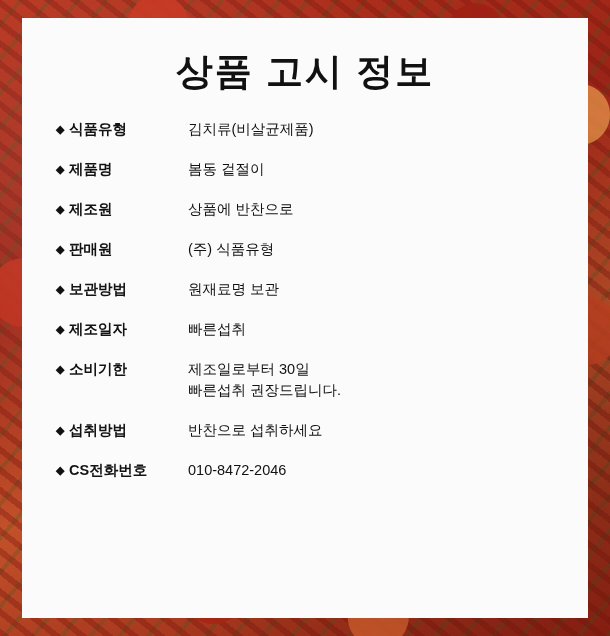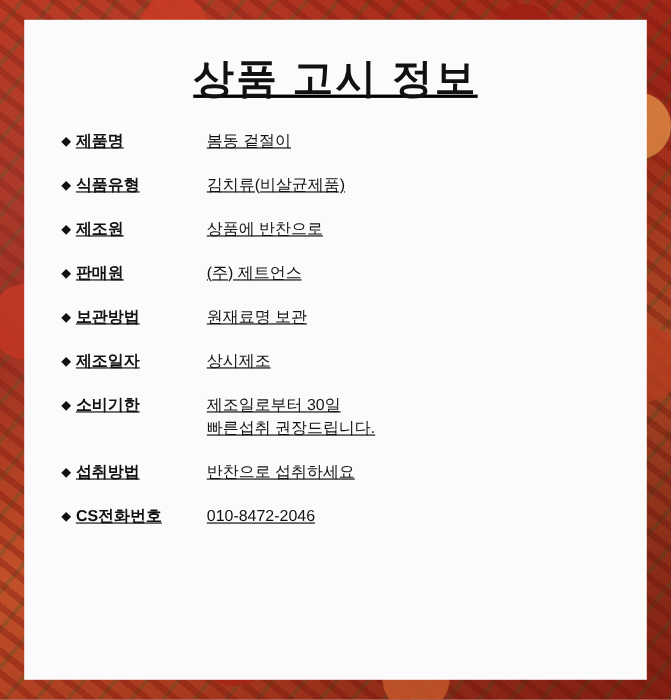--- a/index.html
+++ b/index.html
@@ -46,21 +46,20 @@
 
   .card {
     position: absolute;
     left: 22px;
     top: 18px;
     width: 566px;
     height: 600px;
     background: #fbfbfb;
     box-sizing: border-box;
     padding: 28px 34px 24px 34px;
-    text-decoration: underline;
   }
 
   .title {
     text-align: center;
     font-size: 37px;
     font-weight: bold;
     color: #111111;
     letter-spacing: 2px;
     margin: 6px 0 26px 0;
     line-height: 1.1;
@@ -100,42 +99,42 @@
 <body>
 
 <div class="bg"></div>
 
 <div class="card">
   <div class="title">상품 고시 정보</div>
 
   <table class="spec">
     <tbody>
       <tr>
+        <td class="label"><span class="diamond">◆</span><span>식품유형</span></td>
+        <td class="value">김치류(비살균제품)</td>
+      </tr>
+      <tr>
         <td class="label"><span class="diamond">◆</span><span>제품명</span></td>
         <td class="value">봄동 겉절이</td>
-      </tr>
-      <tr>
-        <td class="label"><span class="diamond">◆</span><span>식품유형</span></td>
-        <td class="value">김치류(비살균제품)</td>
       </tr>
       <tr>
         <td class="label"><span class="diamond">◆</span><span>제조원</span></td>
         <td class="value">상품에 반찬으로</td>
       </tr>
       <tr>
         <td class="label"><span class="diamond">◆</span><span>판매원</span></td>
-        <td class="value">(주) 제트언스</td>
+        <td class="value">(주) 식품유형</td>
       </tr>
       <tr>
         <td class="label"><span class="diamond">◆</span><span>보관방법</span></td>
         <td class="value">원재료명 보관</td>
       </tr>
       <tr>
         <td class="label"><span class="diamond">◆</span><span>제조일자</span></td>
-        <td class="value">상시제조</td>
+        <td class="value">빠른섭취</td>
       </tr>
       <tr>
         <td class="label"><span class="diamond">◆</span><span>소비기한</span></td>
         <td class="value">제조일로부터 30일
 빠른섭취 권장드립니다.</td>
       </tr>
       <tr>
         <td class="label"><span class="diamond">◆</span><span>섭취방법</span></td>
         <td class="value">반찬으로 섭취하세요</td>
       </tr>

